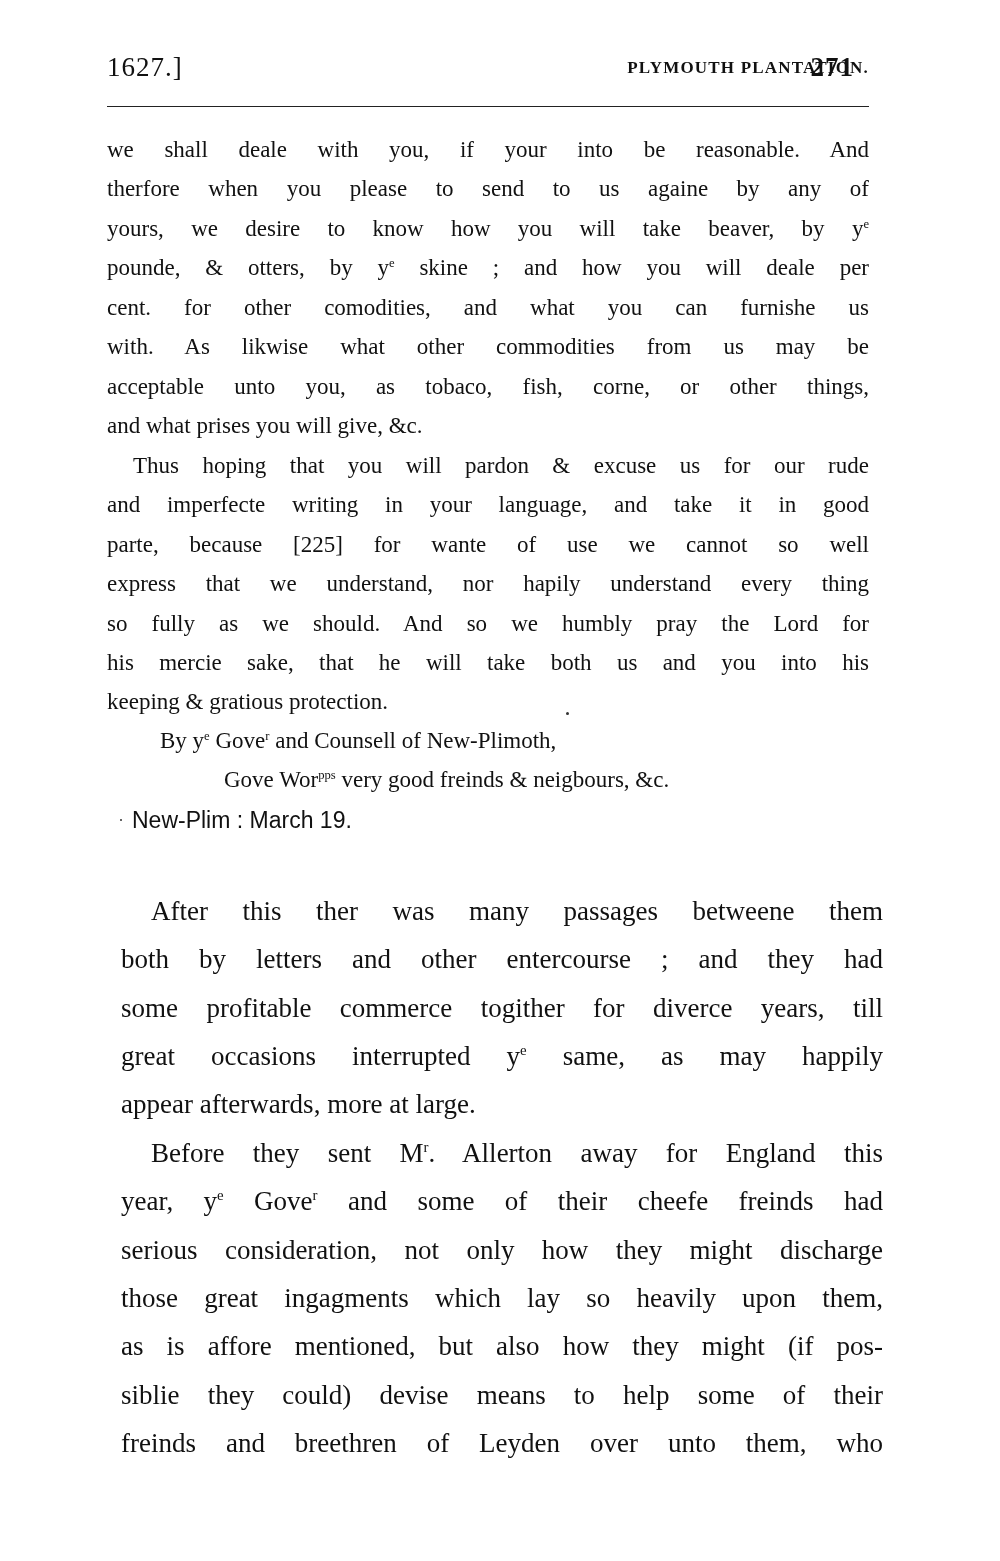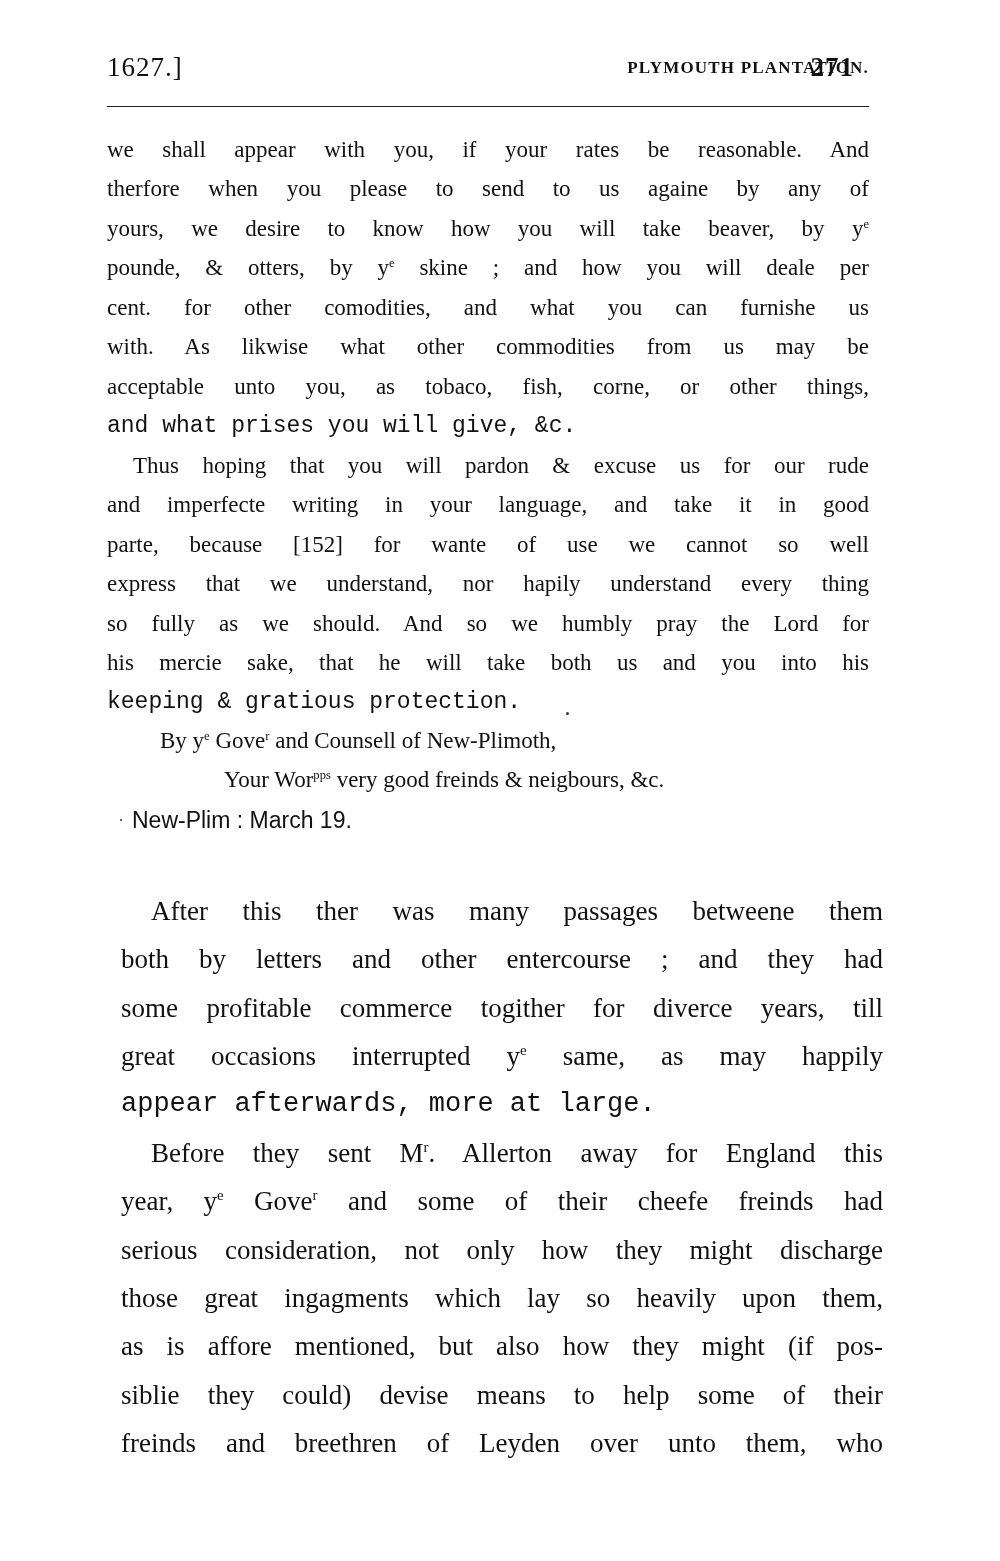--- a/index.html
+++ b/index.html
@@ -79,21 +79,20 @@
     }
     .large {
       font-size: 27px;
       height: 36px;
       line-height: 36px;
       left: 105px;
       margin-left: 16px;
     }
     .last {
       text-align-last: left;
-      font-family: Liberation Mono, monospace;
     }
     .indent-s { padding-left: 26px; width: 736px; font-family: Liberation Serif, serif; }
     .indent-l { padding-left: 30px; width: 732px; }
     sup {
       font-size: 0.55em;
       vertical-align: 0.65em;
       line-height: 0;
     }
     .sig1 {
       position: absolute;
@@ -136,44 +135,44 @@
 <div class="page">
 
   <div class="running-head">
     <span class="rh-year">1627.]</span>
     <span class="rh-title">PLYMOUTH PLANTATION.</span>
     <span class="rh-page">271</span>
   </div>
   <div class="rule"></div>
 
   <div>
-    <div class="line small" style="top:135px">we shall appear with you, if your rates be reasonable.  And</div>
+    <div class="line small" style="top:135px">we shall deale with you, if your into be reasonable.  And</div>
     <div class="line small" style="top:174px">therfore when you please to send to us againe by any of</div>
     <div class="line small" style="top:214px"><span>yours, we desire to know how you will take beaver, by y</span><sup>e</sup></div>
     <div class="line small" style="top:253px"><span>pounde, &amp; otters, by y</span><sup>e</sup><span> skine ;  and how you will deale per</span></div>
     <div class="line small" style="top:293px">cent. for other comodities, and what you can furnishe us</div>
     <div class="line small" style="top:332px">with.  As likwise what other commodities from us may be</div>
     <div class="line small" style="top:372px">acceptable unto you, as tobaco, fish, corne, or other things,</div>
     <div class="line small last" style="top:411px">and what prises you will give, &amp;c.</div>
   </div>
 
   <div>
     <div class="line small indent-s" style="top:451px">Thus hoping that you will pardon &amp; excuse us for our rude</div>
     <div class="line small" style="top:490px">and imperfecte writing in your language, and take it in good</div>
-    <div class="line small" style="top:530px">parte, because [152] for wante of use we cannot so well</div>
+    <div class="line small" style="top:530px">parte, because [225] for wante of use we cannot so well</div>
     <div class="line small" style="top:569px">express that we understand, nor hapily understand every thing</div>
     <div class="line small" style="top:609px">so fully as we should.  And so we humbly pray the Lord for</div>
     <div class="line small" style="top:648px">his mercie sake, that he will take both us and you into his</div>
     <div class="line small last" style="top:687px">keeping &amp; gratious protection.</div>
   </div>
   <div class="speck" style="left:566px; top:712px;"></div>
 
   <div>
     <div class="sig1" style="top:726px"><span>By y</span><sup>e</sup><span> Gove</span><sup>r</sup><span> and Counsell of New-Plimoth,</span></div>
-    <div class="sig2" style="top:765px"><span>Your Wor</span><sup>pps</sup><span> very good freinds &amp; neigbours, &amp;c.</span></div>
+    <div class="sig2" style="top:765px"><span>Gove Wor</span><sup>pps</sup><span> very good freinds &amp; neigbours, &amp;c.</span></div>
     <div class="speck" style="left:120px; top:819px; width:2px; height:2px;"></div>
     <div class="sig3" style="top:805px; left:132px;">New-Plim : March 19.</div>
   </div>
 
   <div>
     <div class="line large indent-l" style="top:893px">After this ther was many passages betweene them</div>
     <div class="line large" style="top:941px">both by letters and other entercourse ; and they had</div>
     <div class="line large" style="top:990px">some profitable commerce togither for diverce years, till</div>
     <div class="line large" style="top:1038px"><span>great occasions interrupted y</span><sup>e</sup><span> same, as may happily</span></div>
     <div class="line large last" style="top:1086px">appear afterwards, more at large.</div>

